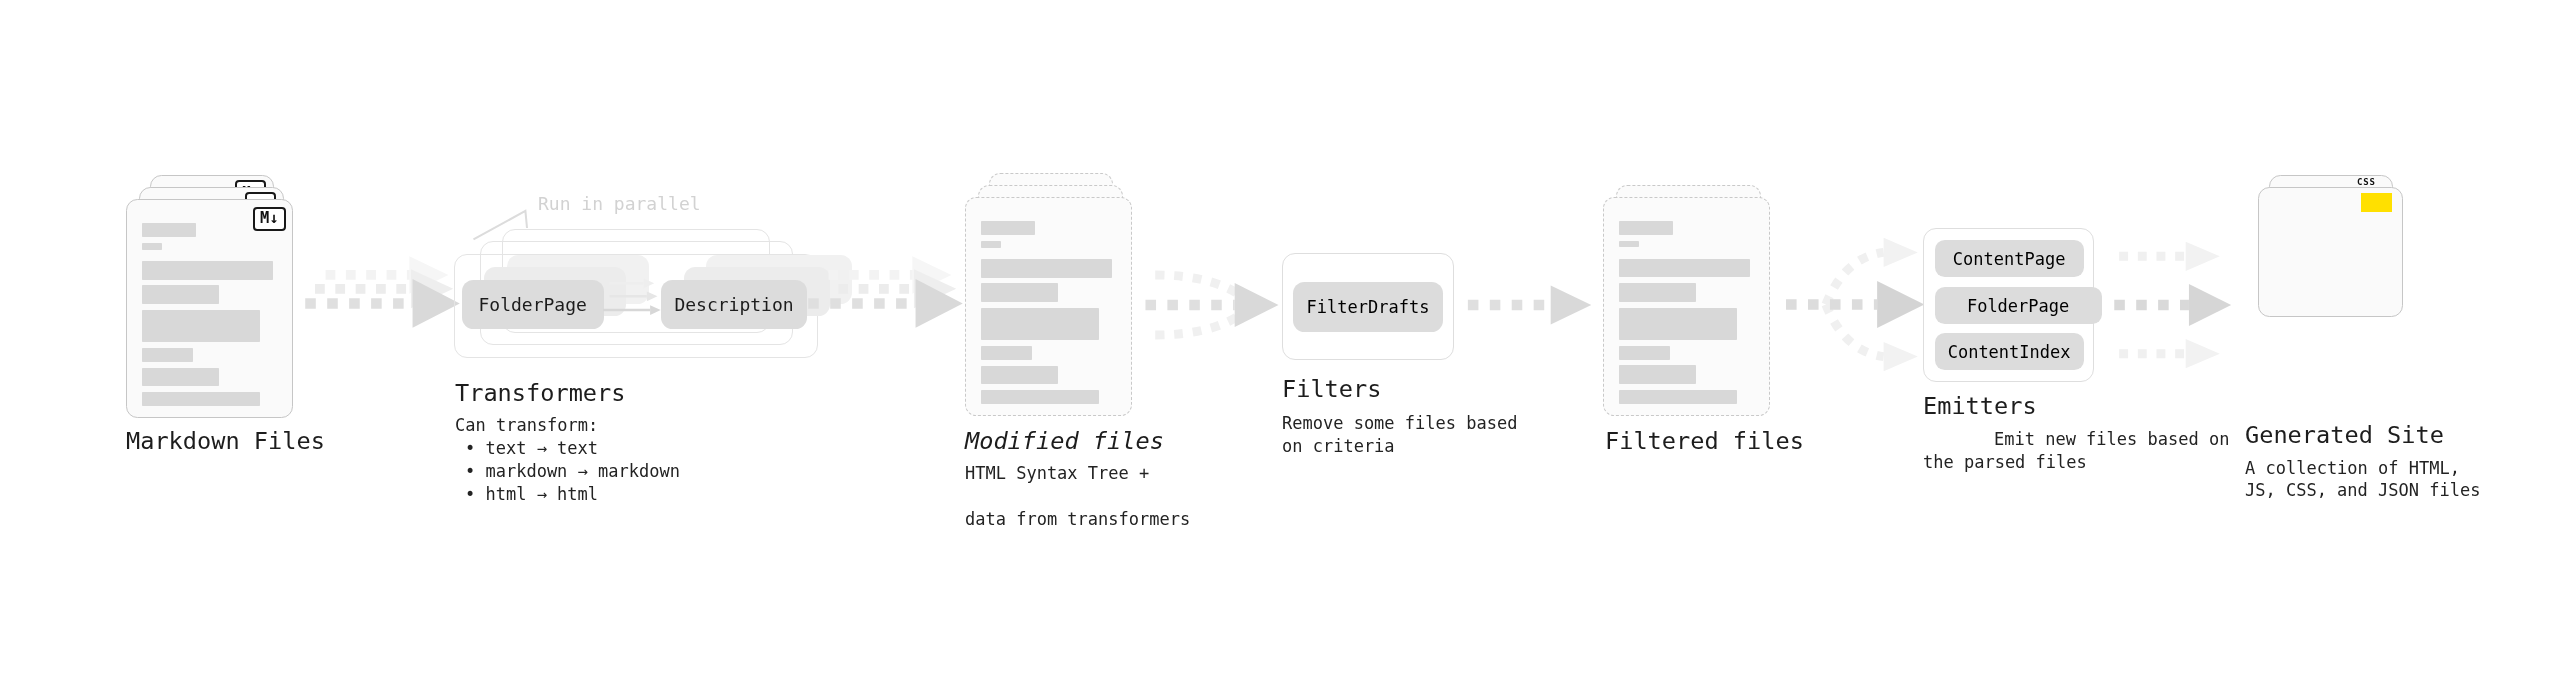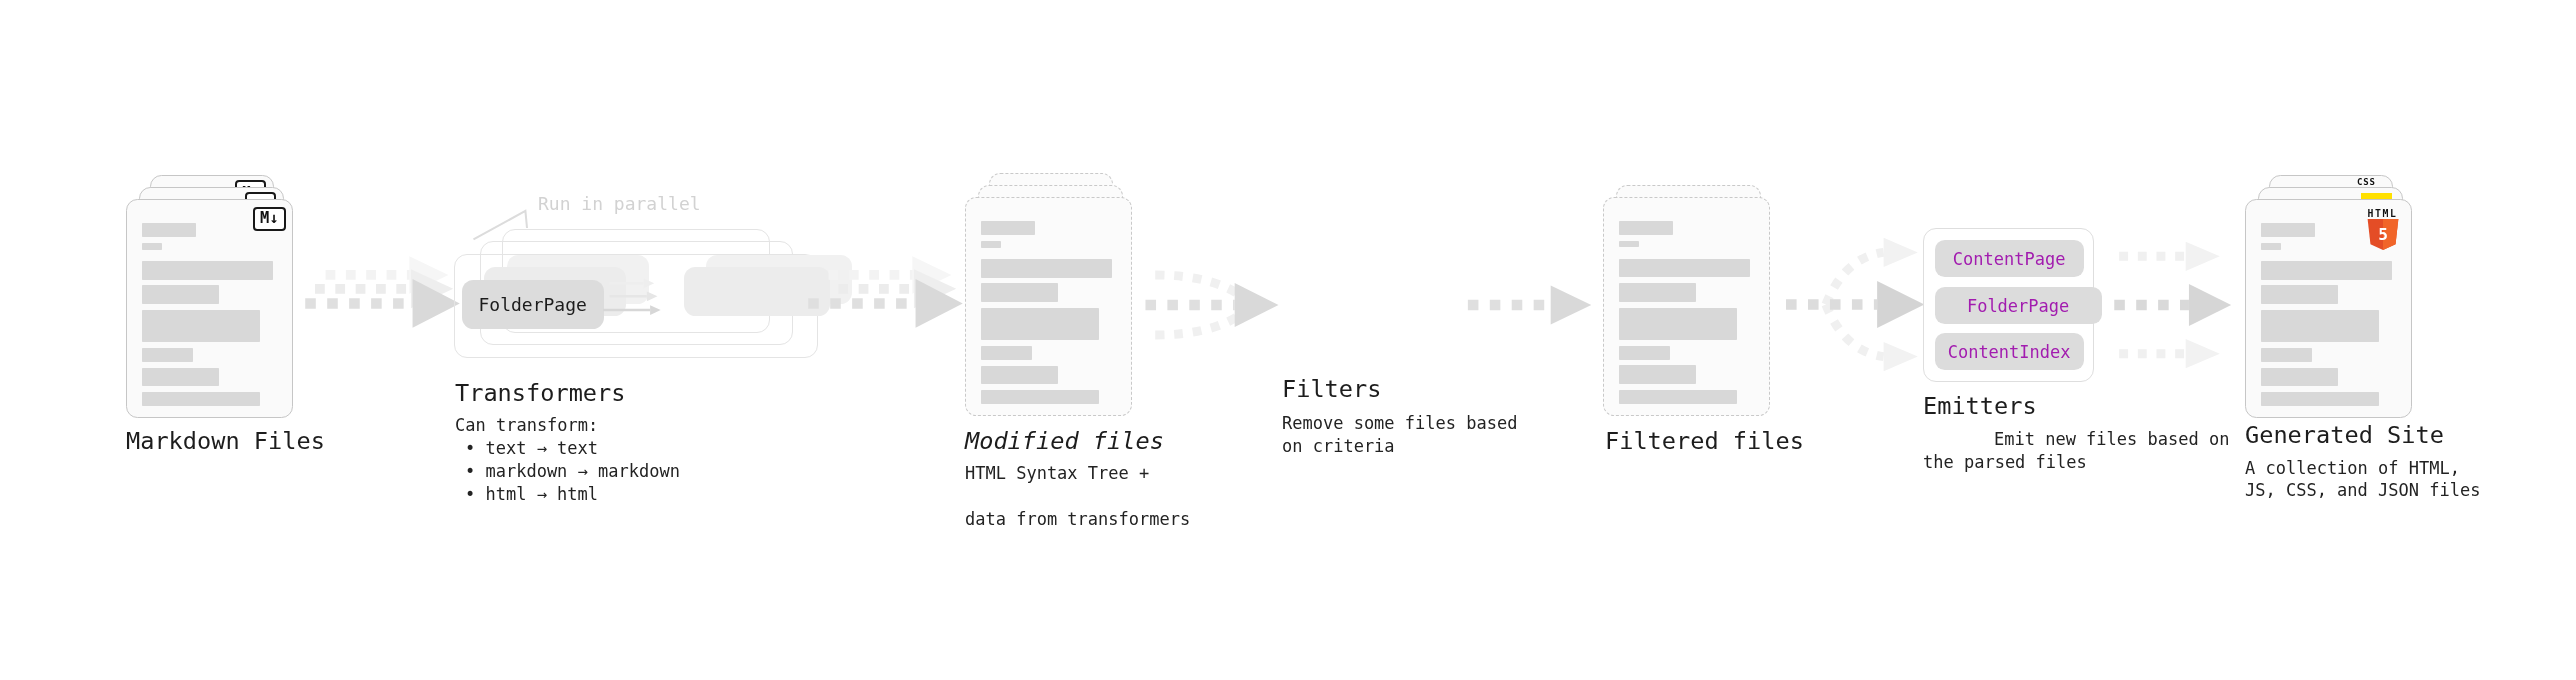--- a/index.html
+++ b/index.html
@@ -30,21 +30,21 @@
   .html5-badge .html-txt{font-size:9.8px;font-weight:bold;color:#111;letter-spacing:1.6px;line-height:1.2;}
 
   
   .ghost-box{position:absolute;border:1.6px solid #e4e4e4;border-radius:13px;box-sizing:border-box;background:transparent;}
   .node-box{position:absolute;background:#ffffff;border:1.6px solid #dedede;border-radius:13px;box-sizing:border-box;}
   .pill{position:absolute;background:#dcdcdc;border-radius:11.4px;display:flex;align-items:center;justify-content:center;
     font-size:18px;color:#1c1c1c;}
   .pill.ghost1{background:#ececec;}
   .pill.ghost2{background:#f1f1f1;}
   .pill-static{background:#dcdcdc;border-radius:9.8px;display:flex;align-items:center;justify-content:center;
-    font-size:17px;color:#a21caf;}
+    font-size:17px;color:#000000;}
 
   
   .node-label{position:absolute;font-size:23.6px;color:#1d1d1d;white-space:nowrap;}
   .node-note{position:absolute;font-size:17px;color:#232323;line-height:23px;white-space:nowrap;}
   .callout-text{position:absolute;font-size:18px;color:#d2d2d2;white-space:nowrap;}
 
   .abs{position:absolute;}
 </style>
 </head>
 <body>
@@ -92,20 +92,21 @@
     <div class="ghost-box" style="left:59px;top:42px;width:268px;height:104px;"></div>
     <div class="ghost-box" style="left:37px;top:54px;width:313px;height:104px;"></div>
     <div class="ghost-box" style="left:10.6px;top:67px;width:364px;height:104px;"></div>
 
     <div class="pill ghost2" style="left:64px;top:68px;width:142px;height:49px;"></div>
     <div class="pill ghost1" style="left:41px;top:80px;width:142px;height:49px;"></div>
     <div class="pill" style="left:18.7px;top:93px;width:142px;height:49px;">FolderPage</div>
 
     <div class="pill ghost2" style="left:263px;top:68px;width:146px;height:49px;"></div>
     <div class="pill ghost1" style="left:241px;top:80px;width:146px;height:49px;"></div>
+    <div class="pill" style="left:218px;top:93px;width:146px;height:49px;">Description</div>
 
     <svg class="abs" style="left:160px;top:88px;" width="65" height="49" viewBox="0 0 80 60">
       <line x1="8" y1="10" x2="50" y2="10" stroke="#eeeeee" stroke-width="3"></line>
         <polygon points="50,4 50,16 63,10" fill="#eeeeee"></polygon>
       <line x1="8" y1="26" x2="54" y2="26" stroke="#e6e6e6" stroke-width="3"></line>
         <polygon points="54,20 54,32 67,26" fill="#e6e6e6"></polygon>
       <line x1="0" y1="43" x2="58" y2="43" stroke="#d7d7d7" stroke-width="3"></line>
         <polygon points="58,37 58,49 71,43" fill="#d7d7d7"></polygon>
     </svg>
   </div>
@@ -144,20 +145,23 @@
   <div class="node-note" style="left:965px;top:462px;">HTML Syntax Tree +</div>
   <div class="node-note" style="left:965px;top:508px;">data from transformers</div>
 
   <svg class="abs" style="left:1139px;top:252px;" width="146" height="106" viewBox="0 0 180 130">
     <path d="M 20 28 Q 90 28 128 55" fill="none" stroke="#f0f0f0" stroke-width="11" stroke-dasharray="11 12"></path>
     <path d="M 20 102 Q 90 102 128 75" fill="none" stroke="#f0f0f0" stroke-width="11" stroke-dasharray="11 12"></path>
     <line x1="8" y1="65" x2="118" y2="65" stroke="#dfdfdf" stroke-width="13" stroke-dasharray="13 14"></line>
     <polygon points="118,38 118,92 172,65" fill="#d9d9d9"></polygon>
   </svg>
 
+  <div class="node-box" style="left:1282px;top:253px;width:172px;height:107px;display:flex;align-items:center;justify-content:center;">
+    <div class="pill-static" style="width:150px;height:50px;border-radius:11.4px;">FilterDrafts</div>
+  </div>
   <div class="node-label" style="left:1282px;top:375px;">Filters</div>
   <div class="node-note" style="left:1282px;top:412px;">Remove some files based</div>
   <div class="node-note" style="left:1282px;top:435px;">on criteria</div>
 
   <svg class="abs" style="left:1463px;top:282px;" width="134" height="46" viewBox="0 0 165 56">
     <line x1="6" y1="28" x2="108" y2="28" stroke="#dfdfdf" stroke-width="13" stroke-dasharray="13 14"></line>
     <polygon points="108,4 108,52 158,28" fill="#d9d9d9"></polygon>
   </svg>
 
   <div class="doc-stack" style="left:1603px;top:185px;">
@@ -207,39 +211,19 @@
   <div class="doc-stack" style="left:2245px;top:175px;">
     <div class="page back2">
       <div class="css-badge">
         <div class="css-txt">CSS</div>
         <div class="css-bar"></div>
       </div>
     </div>
     <div class="page back1">
       <div class="js-badge"></div>
     </div>
-    <div class="page front">
-      <div class="html5-badge">
-        <div class="html-txt">HTML</div>
-        <svg width="34" height="31" viewBox="0 0 42 38">
-          <polygon points="2,0 40,0 36.5,31 21,38 5.5,31" fill="#e44d26"></polygon>
-          <polygon points="21,0 40,0 36.5,31 21,38" fill="#f16529"></polygon>
-          <text x="21" y="26" text-anchor="middle" font-size="20" font-weight="bold" fill="#ffffff" font-family="DejaVu Sans Mono, monospace">5</text>
-        </svg>
-      </div>
-      <div class="bars">
-        <div class="bar" style="width:40%;height:14px"></div>
-        <div class="bar" style="width:15%;height:6.5px"></div>
-        <div class="bar" style="width:97%;height:18.7px;margin-top:11.4px"></div>
-        <div class="bar" style="width:57%;height:18.7px"></div>
-        <div class="bar" style="width:87%;height:32.5px"></div>
-        <div class="bar" style="width:38%;height:14px"></div>
-        <div class="bar" style="width:57%;height:18.7px"></div>
-        <div class="bar" style="width:87%;height:14px"></div>
-      </div>
-    </div>
   </div>
   <div class="node-label" style="left:2245px;top:421px;">Generated Site</div>
   <div class="node-note" style="left:2245px;top:457px;">A collection of HTML,</div>
   <div class="node-note" style="left:2245px;top:479px;">JS, CSS, and JSON files</div>
 
 </div>
 
 
 </body></html>

